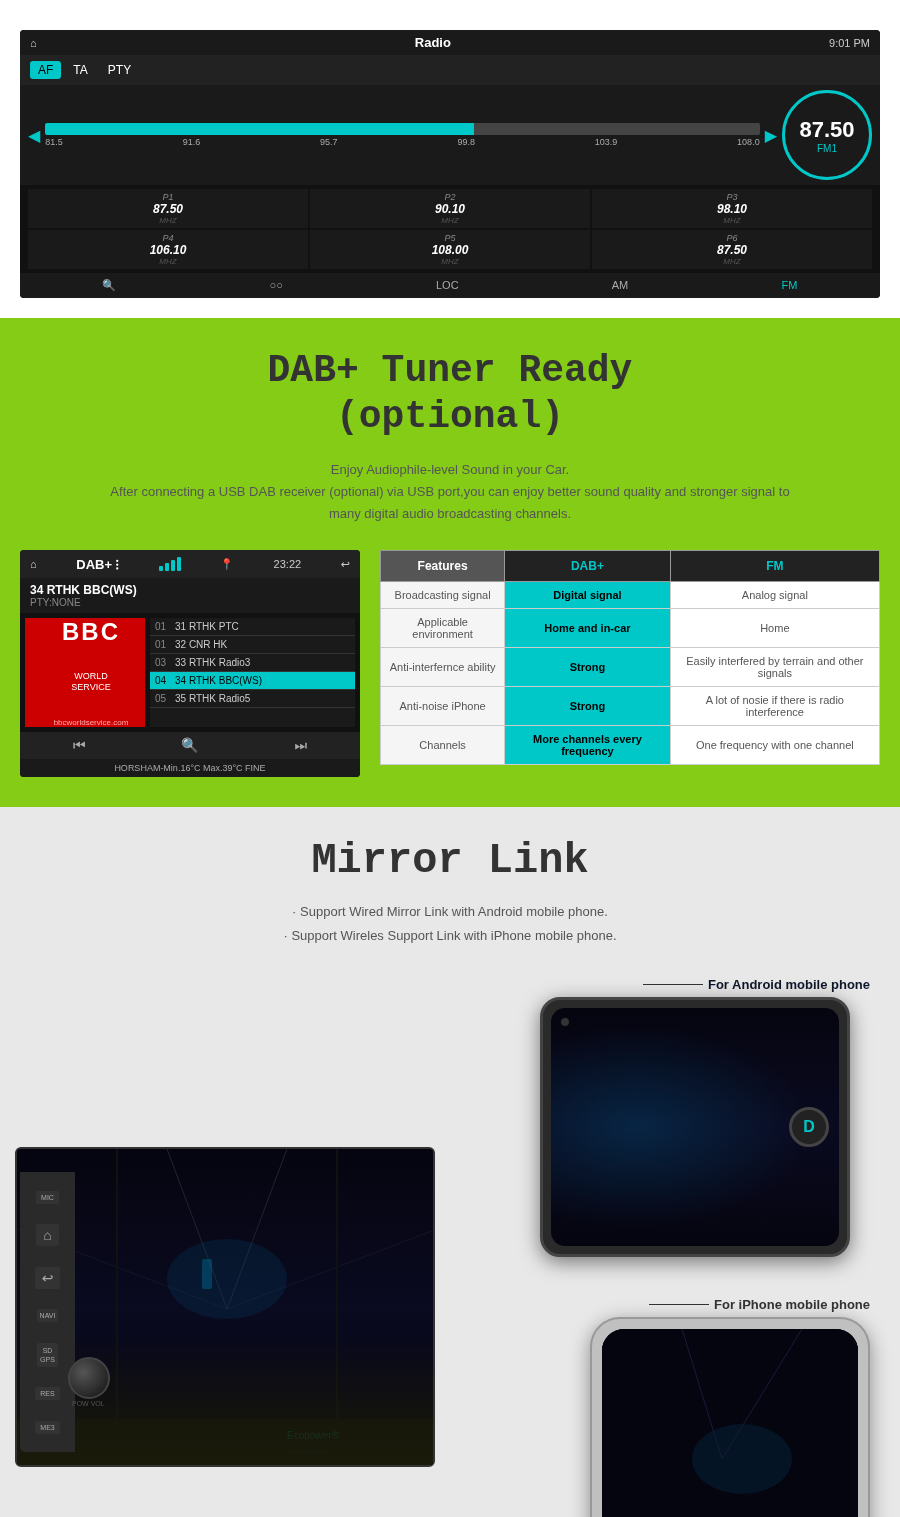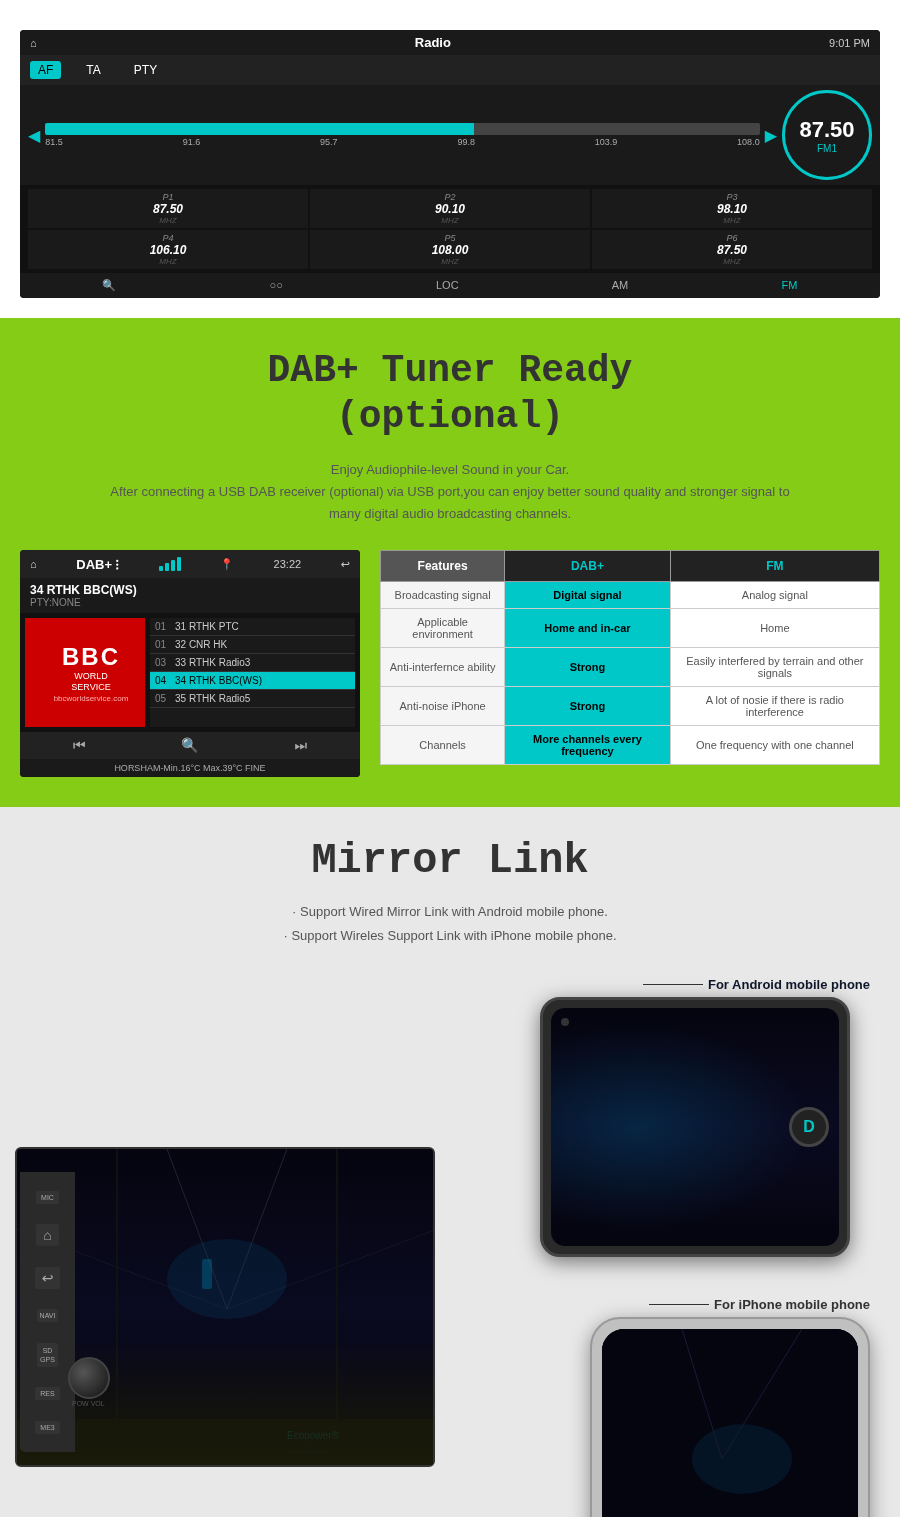--- a/index.html
+++ b/index.html
@@ -48,21 +48,21 @@
       align-items: center;
       justify-content: space-between;
       padding: 5px 10px;
       color: #ccc;
       font-size: 11px;
     }
     .radio-topbar-center { color: #fff; font-size: 13px; font-weight: bold; }
     .radio-tabs {
       background: #222;
       display: flex;
-      gap: 13px;
+      gap: 0;
       padding: 6px 10px;
       align-items: flex-end;
     }
     .radio-tab {
       color: #fff;
       font-size: 12px;
       padding: 2px 8px;
       border-radius: 3px;
       margin-right: 4px;
     }
@@ -186,21 +186,21 @@
       padding: 5px;
       gap: 5px;
     }
     .bbc-logo {
       width: 120px;
       height: 109px;
       background: #cc0000;
       display: flex;
       flex-direction: column;
       align-items: center;
-      justify-content: center;
+      justify-content: space-between;
       color: #fff;
       padding-left: 12px;
     }
     .bbc-text { font-size: 24px; font-weight: 900; letter-spacing: 2px; }
     .world-service-text { font-size: 9px; text-align: center; line-height: 1.3; }
     .bbc-url { font-size: 8px; color: #ffaaaa; }
     .dab-channel-list {
       flex: 1;
       background: #1a1a1a;
     }

